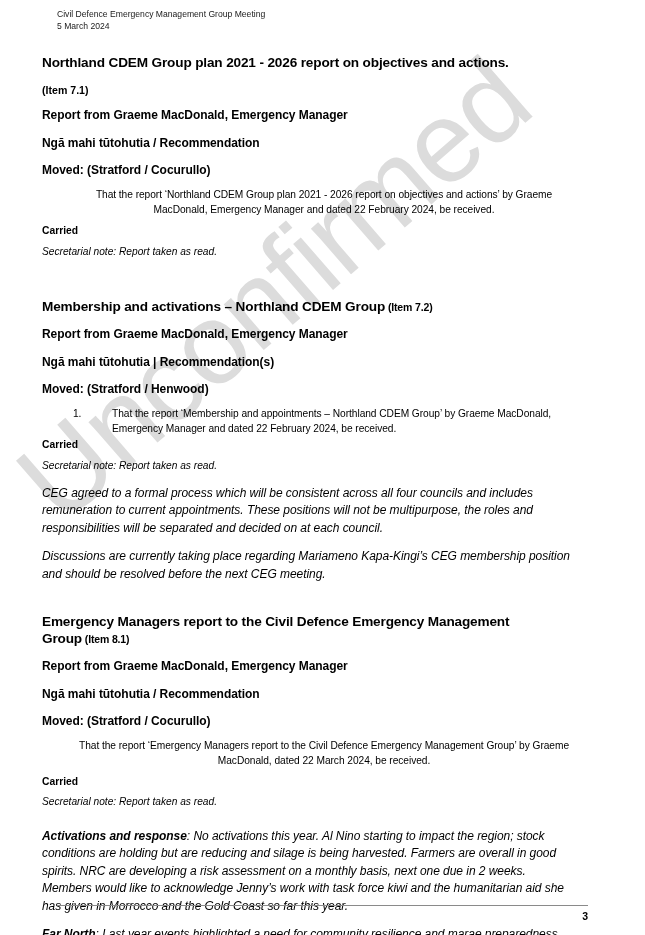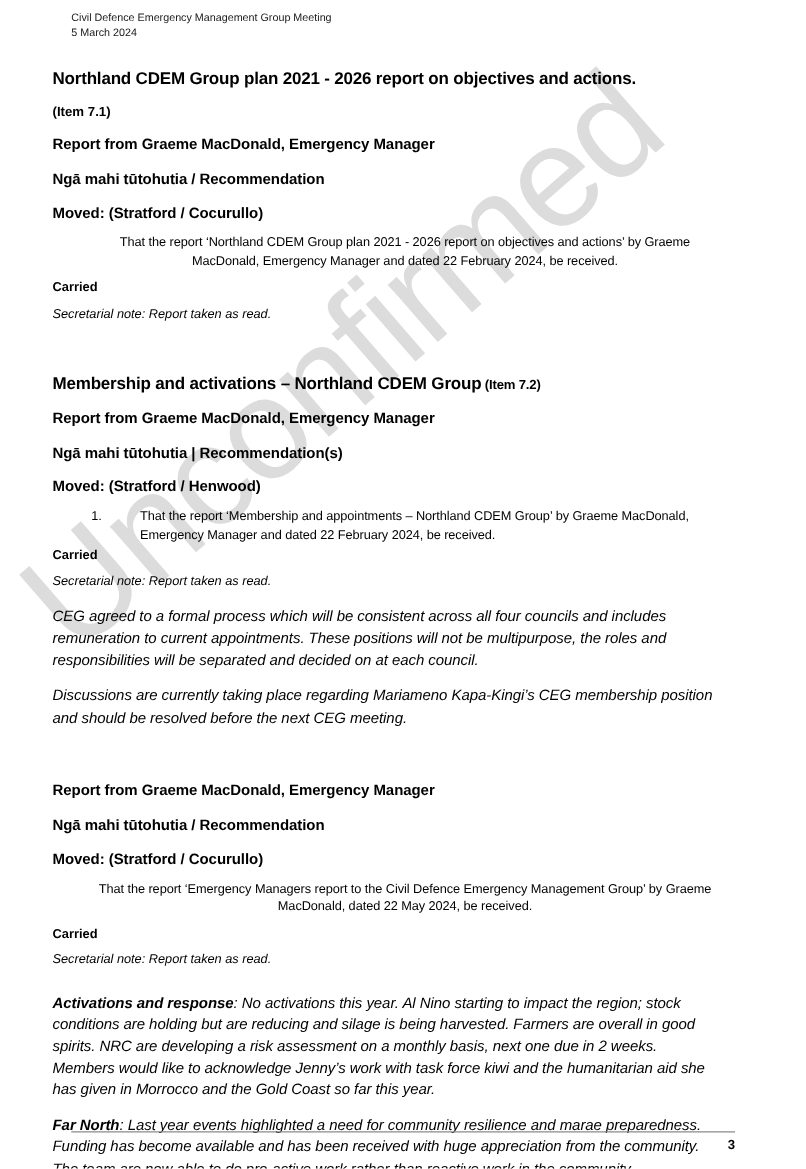--- a/index.html
+++ b/index.html
@@ -223,26 +223,29 @@
         <div class="carried tight">Carried</div>
         <div class="note">Secretarial note: Report taken as read.</div>
 
         <div class="italic-para">CEG agreed to a formal process which will be consistent across all four councils and includes remuneration to current appointments.  These positions will not be multipurpose, the roles and responsibilities will be separated and decided on at each council.</div>
         <div class="italic-para">Discussions are currently taking place regarding Mariameno Kapa-Kingi’s CEG membership position and should be resolved before the next CEG meeting.</div>
       </div>
 
       <div class="gap-lg"></div>
 
       <div>
+        <h1 class="section-title">
+          <span>Emergency Managers report to the Civil Defence Emergency Management Group</span><span class="item-ref">&nbsp;</span><span class="item-ref">(Item 8.1)</span>
+        </h1>
 
         <div class="sub-head">Report from Graeme MacDonald, Emergency Manager</div>
         <div class="sub-head">Ngā mahi tūtohutia / Recommendation</div>
         <div class="sub-head">Moved: (Stratford / Cocurullo)</div>
 
-        <div class="indent-para">That the report ‘Emergency Managers report to the Civil Defence Emergency Management Group’ by Graeme MacDonald, dated 22 May 2024, be received.</div>
+        <div class="indent-para">That the report ‘Emergency Managers report to the Civil Defence Emergency Management Group’ by Graeme MacDonald, dated 22 March 2024, be received.</div>
 
         <div class="carried">Carried</div>
         <div class="note tight">Secretarial note: Report taken as read.</div>
 
         <div class="italic-para run-on"><b>Activations and response</b><span>:  No activations this year. Al Nino starting to impact the region; stock conditions are holding but are reducing and silage is being harvested.  Farmers are overall in good spirits.  NRC are developing a risk assessment on a monthly basis, next one due in 2 weeks. Members would like to acknowledge Jenny’s work with task force kiwi and the humanitarian aid she has given in Morrocco and the Gold Coast so far this year.</span></div>
 
         <div class="italic-para"><b>Far North</b><span>: Last year events highlighted a need for community resilience and marae preparedness. Funding has become available and has been received with huge appreciation from the community. The team are now able to do pro-active work rather than reactive work in the community.</span></div>
       </div>
 
     </div>

